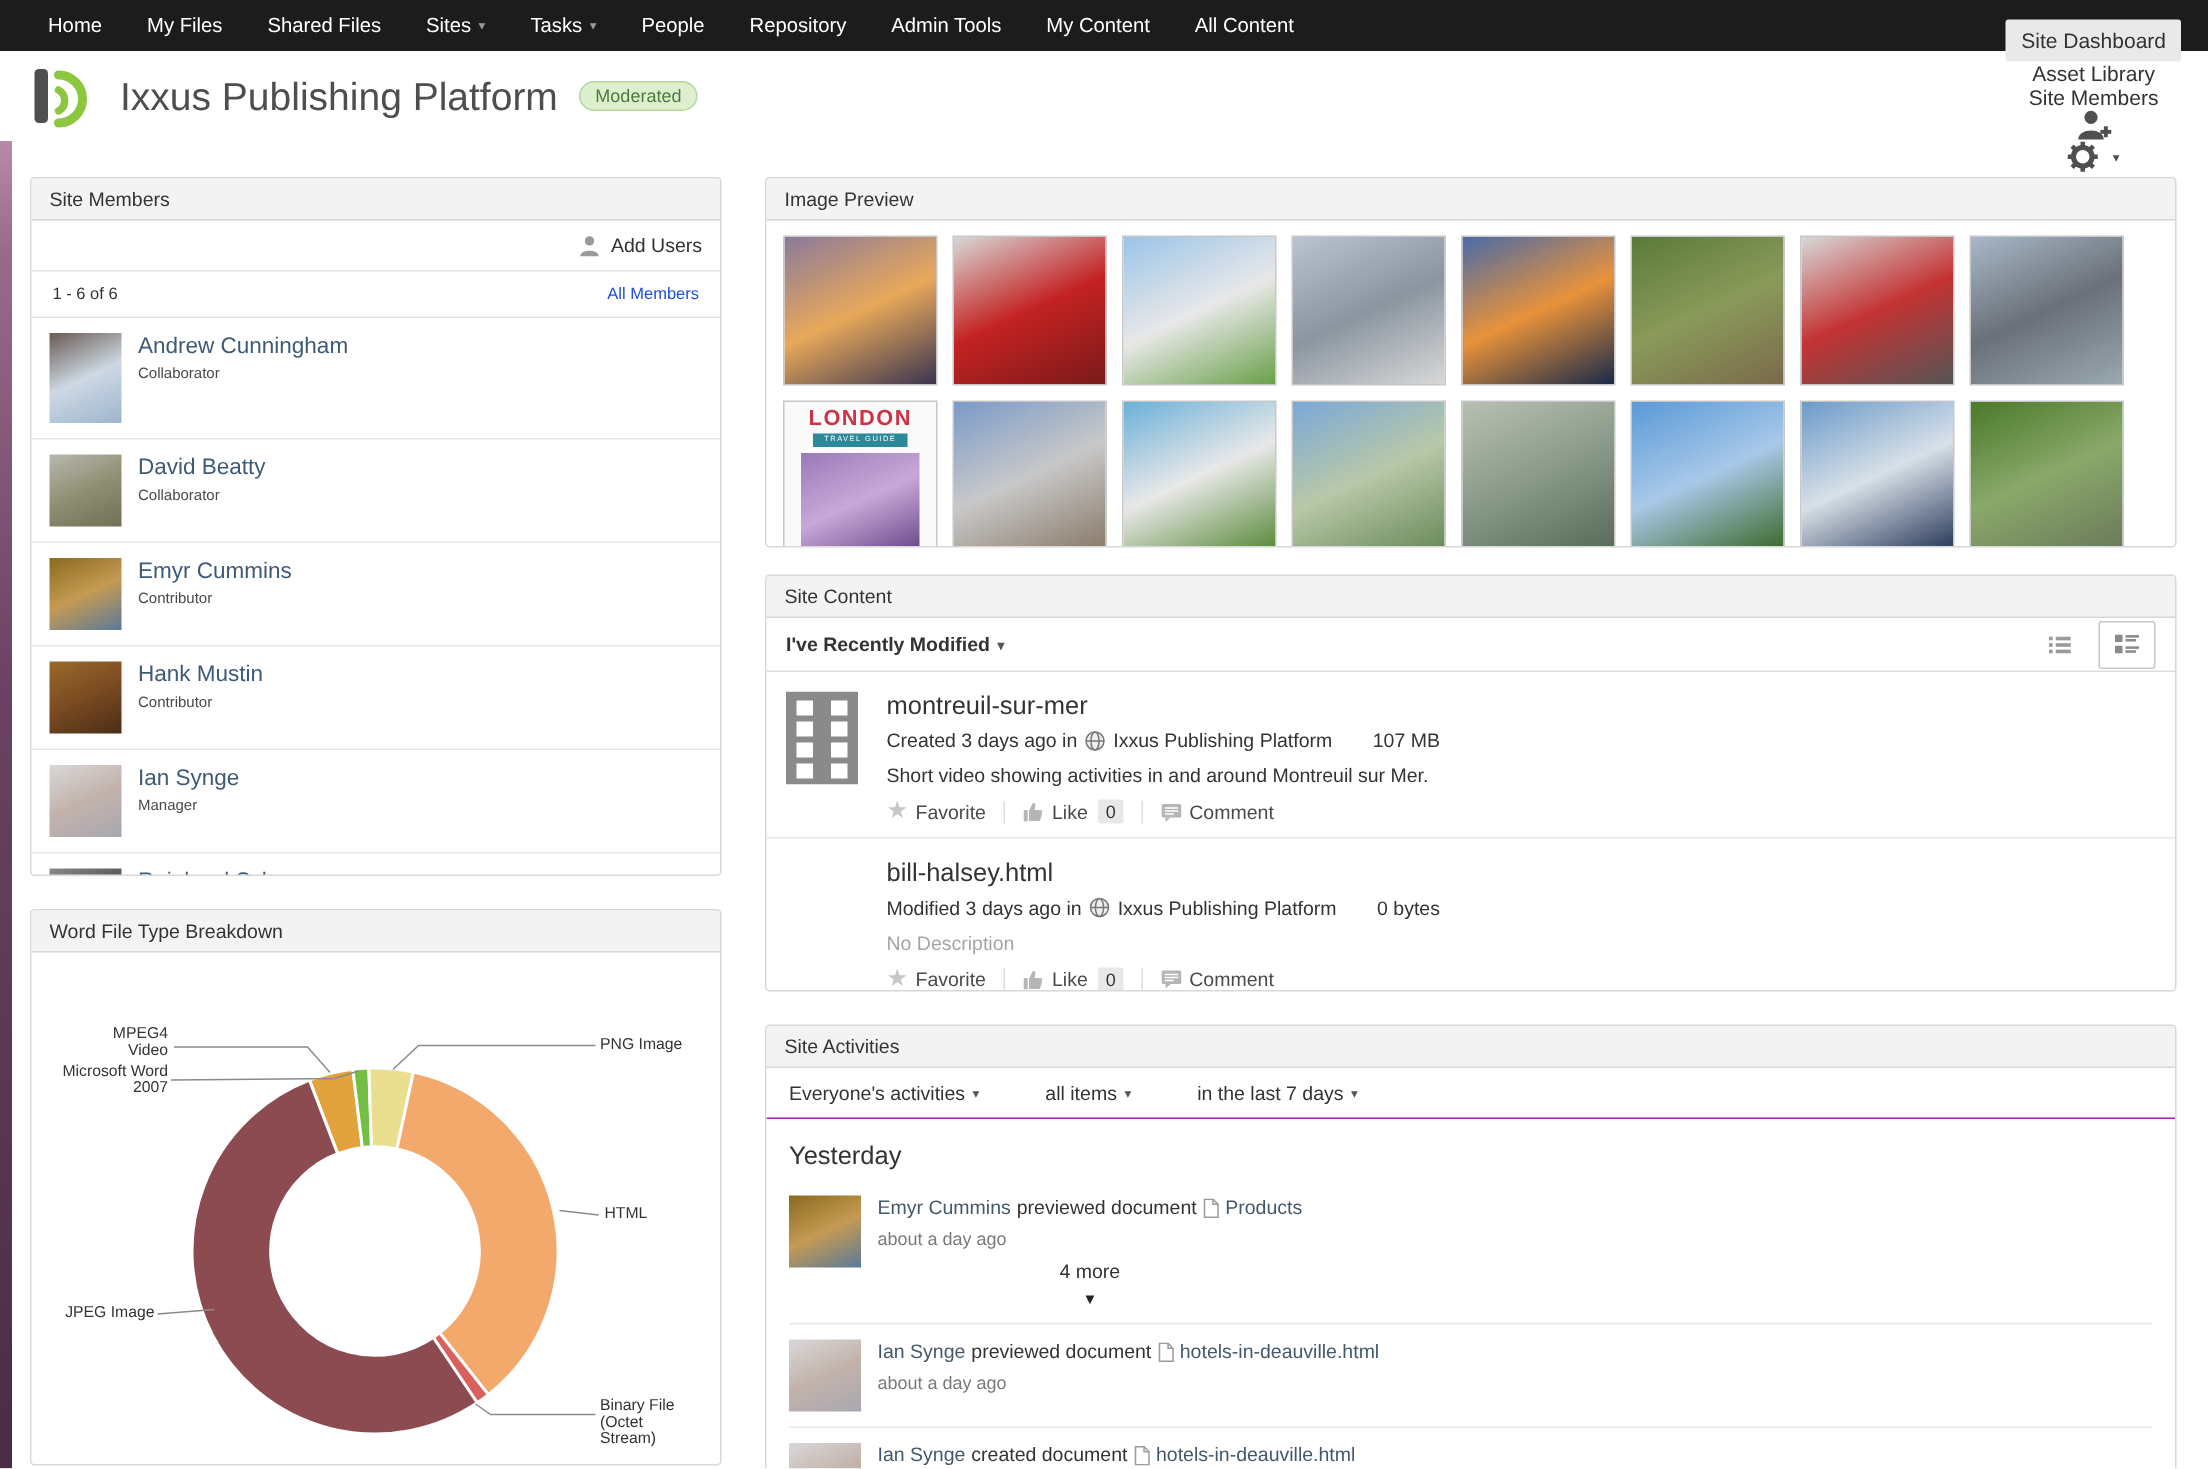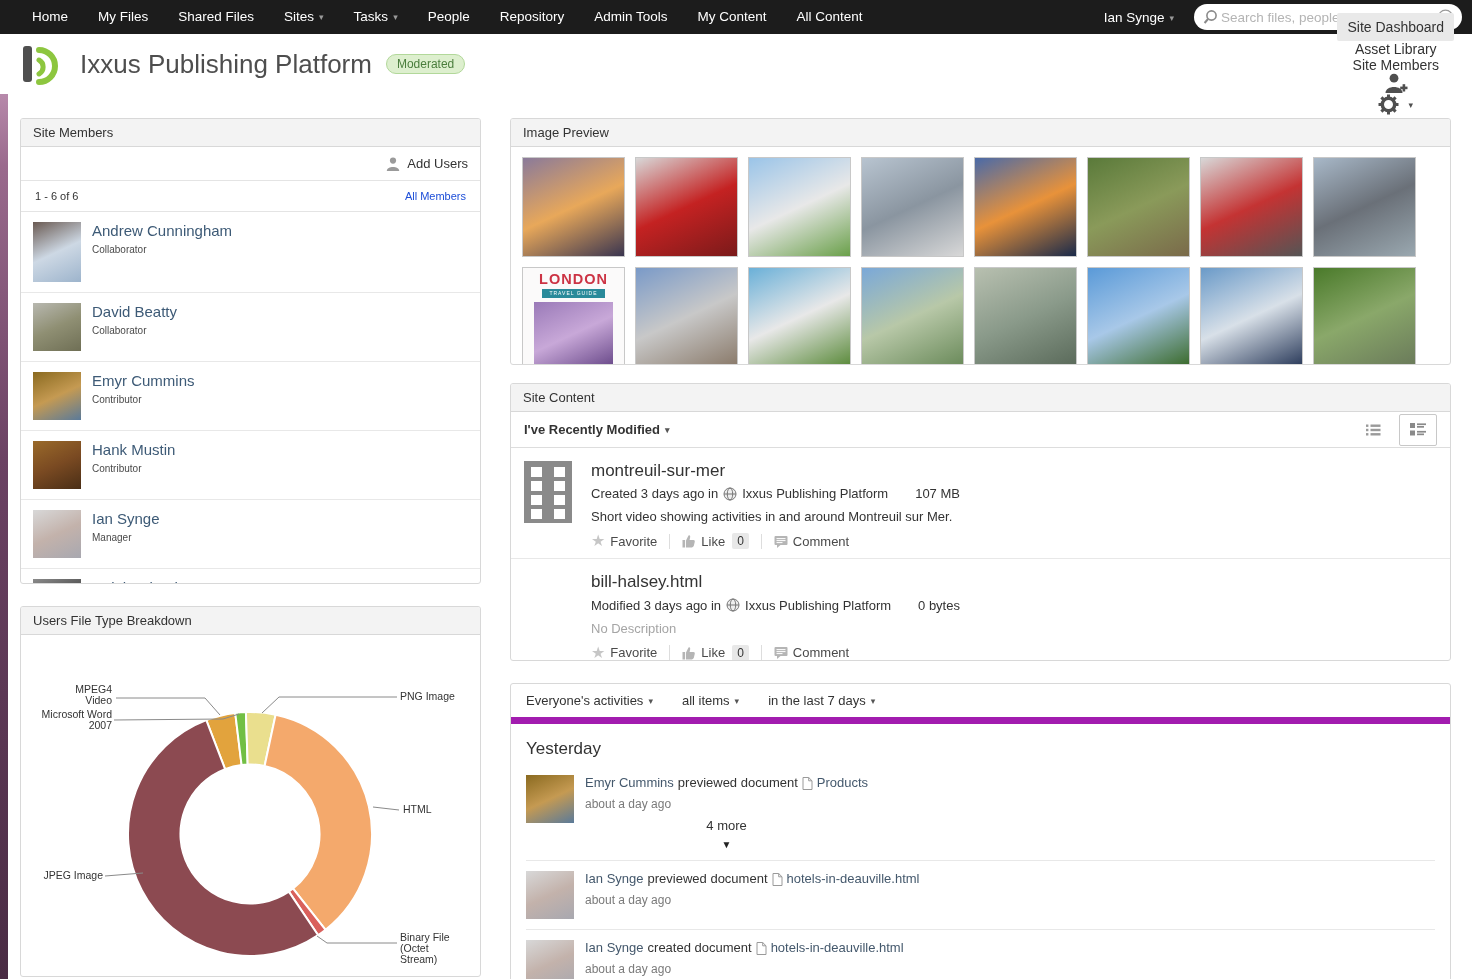--- a/index.html
+++ b/index.html
@@ -87,21 +87,21 @@
   .ci-size{margin-left:22px;}
   .ci-desc{font-size:13px;color:#333;margin-top:8px;}
   .ci-desc.empty{color:#a5a5a5;}
   .ci-actions{display:flex;align-items:center;margin-top:9px;font-size:13px;color:#4a4a4a;gap:7px;}
   .act-btn{display:flex;align-items:center;gap:5px;color:#4a4a4a;}
   .sep{width:1px;height:15px;background:#ddd;margin:0 5px;}
   .like-count{background:#e8e8e8;padding:0 5px;border-radius:2px;font-size:12px;color:#333;line-height:16px;}
 
   
   .activities-panel{margin-top:22px;height:300px;}
-  .sa-filters{display:flex;align-items:center;gap:29px;height:33px;padding:0 15px;border-bottom:7px solid #a21caf;font-size:13px;}
+  .sa-filters{display:flex;align-items:center;gap:44px;height:33px;padding:0 15px;border-bottom:1px solid #a21caf;font-size:13px;}
   .sa-filter{color:#333;white-space:nowrap;}
   .sa-body{padding:2px 15px 0;}
   .date-hd{font-size:17px;color:#333;margin:13px 0 6px;font-weight:400;}
   .activity{display:flex;gap:11px;padding:10px 0;border-bottom:1px solid #e8e8e8;}
   .activity:last-child{border-bottom:0;}
   .act-avatar{width:48px;height:48px;flex:none;}
   .act-line{font-size:13px;color:#333;display:flex;align-items:center;gap:4px;flex-wrap:wrap;line-height:1.3;}
   .act-link{color:#44586c;}
   .act-time{font-size:12px;color:#7a7a7a;margin-top:5px;}
   .act-more{font-size:13px;color:#333;margin-top:7px;display:flex;align-items:center;gap:6px;flex-direction:column;}
@@ -119,39 +119,20 @@
       <a class="nav-item">Home</a>
       <a class="nav-item">My Files</a>
       <a class="nav-item">Shared Files</a>
       <a class="nav-item"><span>Sites</span><span class="caret">▾</span></a>
       <a class="nav-item"><span>Tasks</span><span class="caret">▾</span></a>
       <a class="nav-item">People</a>
       <a class="nav-item">Repository</a>
       <a class="nav-item">Admin Tools</a>
       <a class="nav-item">My Content</a>
       <a class="nav-item">All Content</a>
-    </div>
-    <div class="nav-right">
-      <a class="user-menu"><span>Ian Synge</span><span class="caret">▾</span></a>
-      <div class="search-box">
-        <span class="icon">
-          <svg width="17" height="17" viewBox="0 0 17 17">
-              <circle cx="9.5" cy="6.5" r="4.6" fill="none" stroke="#8a8a8a" stroke-width="1.6"></circle>
-              <line x1="6" y1="10" x2="2.6" y2="14" stroke="#8a8a8a" stroke-width="2"></line>
-            </svg>
-        </span>
-        <input placeholder="Search files, people, sites" style="">
-        <span class="icon">
-          <svg width="17" height="17" viewBox="0 0 17 17">
-              <circle cx="8.5" cy="8.5" r="7.3" fill="none" stroke="#9a9a9a" stroke-width="1.3"></circle>
-              <line x1="5.7" y1="5.7" x2="11.3" y2="11.3" stroke="#9a9a9a" stroke-width="1.5"></line>
-              <line x1="11.3" y1="5.7" x2="5.7" y2="11.3" stroke="#9a9a9a" stroke-width="1.5"></line>
-            </svg>
-        </span>
-      </div>
     </div>
   </nav>
 
   <header class="site-header">
     <span class="logo icon">
       <svg width="46" height="46" viewBox="0 0 46 46">
           <rect x="5" y="5" width="9" height="36" rx="3" fill="#4f4f4f"></rect>
           <path d="M21 9 A16 16 0 0 1 21 41" stroke="#8dc63f" stroke-width="6" fill="none" stroke-linecap="round"></path>
           <path d="M21 19 A8 8 0 0 1 21 33" stroke="#8dc63f" stroke-width="5" fill="none" stroke-linecap="round"></path>
         </svg>
@@ -251,21 +232,21 @@
           <div class="member">
             <a class="avatar" style="background: linear-gradient(155deg, rgb(138, 138, 138), rgb(74, 74, 74), rgb(34, 34, 34));"></a>
             <div>
                 <a class="m-name">Reinhard Scheer</a>
               </div>
           </div>
         </div>
       </section>
 
       <section class="panel chart-panel">
-        <div class="panel-hd">Users File Type Breakdown</div>
+        <div class="panel-hd">Word File Type Breakdown</div>
         <div class="chart-body">
           <svg id="donut-svg" width="459" height="344" viewBox="0 0 459 344">
               <path d="M185.27911015547338,85.10318796734138 A122,122 0 0 1 214.21648092878263,77.89901914571067 L220.5733941294061,129.9724409130551 A69.53999999999999,69.53999999999999 0 0 0 204.07909278861982,134.0788171413846 Z" fill="#e2a33d" stroke="#fff" stroke-width="2" stroke-linejoin="round"></path>
               <path d="M214.21648092878263,77.89901914571067 A122,122 0 0 1 224.91250586326927,77.06849303120136 L226.6701283420635,129.49904102778478 A69.53999999999999,69.53999999999999 0 0 0 220.5733941294061,129.9724409130551 Z" fill="#72bf44" stroke="#fff" stroke-width="2" stroke-linejoin="round"></path>
               <path d="M224.91250586326927,77.06849303120136 A122,122 0 0 1 254.61510302531556,79.71937920599814 L243.60060872442986,131.01004614741896 A69.53999999999999,69.53999999999999 0 0 0 226.6701283420635,129.49904102778478 Z" fill="#eadf8e" stroke="#fff" stroke-width="2" stroke-linejoin="round"></path>
               <path d="M254.61510302531556,79.71937920599814 A122,122 0 0 1 304.5796167600753,294.76910530228497 L272.0803815532429,253.58839002230243 A69.53999999999999,69.53999999999999 0 0 0 243.60060872442986,131.01004614741896 Z" fill="#f4a96c" stroke="#fff" stroke-width="2" stroke-linejoin="round"></path>
               <path d="M304.5796167600753,294.76910530228497 A122,122 0 0 1 297.150906759906,300.1901868157313 L267.8460168531464,256.67840648496684 A69.53999999999999,69.53999999999999 0 0 0 272.0803815532429,253.58839002230243 Z" fill="#d9605c" stroke="#fff" stroke-width="2" stroke-linejoin="round"></path>
               <path d="M297.150906759906,300.1901868157313 A122,122 0 1 1 185.2791101554733,85.10318796734141 L204.0790927886198,134.0788171413846 A69.53999999999999,69.53999999999999 0 1 0 267.8460168531464,256.67840648496684 Z" fill="#8c4a51" stroke="#fff" stroke-width="2" stroke-linejoin="round"></path>
             </svg>
           <svg width="459" height="344" viewBox="0 0 459 344">
@@ -459,20 +440,21 @@
                     </svg>
                   </span>
                 <span>Comment</span>
               </a>
             </div>
           </div>
         </div>
       </section>
 
       <section class="panel activities-panel">
+        <div class="panel-hd">Site Activities</div>
         <div class="sa-filters">
           <a class="sa-filter"><span>Everyone's activities</span><span class="caret" style="color:#555;">▾</span></a>
           <a class="sa-filter"><span>all items</span><span class="caret" style="color:#555;">▾</span></a>
           <a class="sa-filter"><span>in the last 7 days</span><span class="caret" style="color:#555;">▾</span></a>
         </div>
         <div class="sa-body">
           <div class="date-hd">Yesterday</div>
 
           <div class="activity">
             <a class="act-avatar" style="background: linear-gradient(155deg, rgb(138, 106, 32), rgb(197, 154, 82), rgb(90, 122, 154));"></a>

